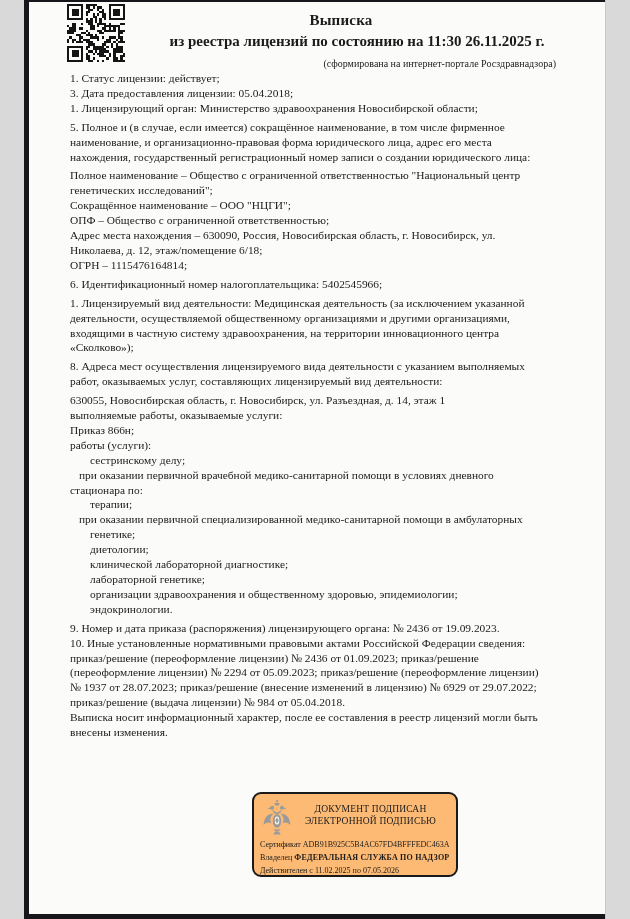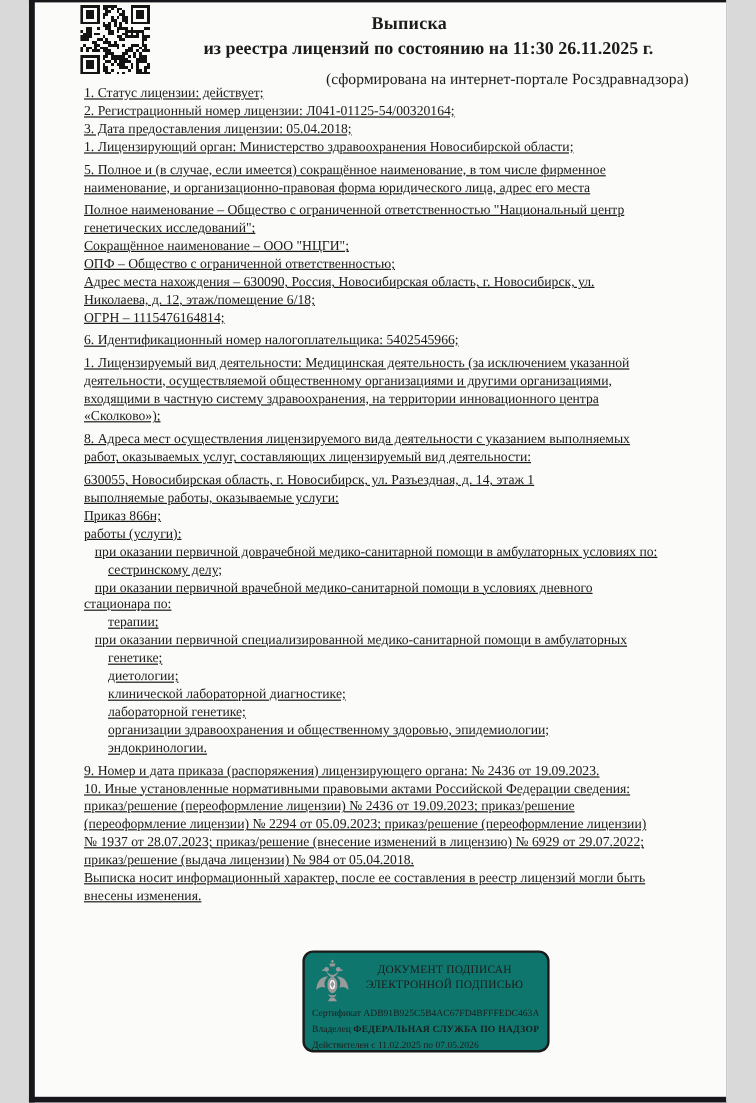--- a/index.html
+++ b/index.html
@@ -15,32 +15,32 @@
   .edge-bottom{left:0;bottom:0;width:100%;height:5px;}
   .edge-right{right:0;top:0;width:1px;height:100%;background:#c9c9c9;}
 
   .qr{position:absolute;left:43px;top:3px;width:58px;height:60px;}
   .qr svg{width:100%;height:100%;display:block;}
 
   .title1{position:absolute;left:46px;top:12px;width:542px;text-align:center;
     font-weight:bold;font-size:15px;letter-spacing:.2px;}
   .title2{position:absolute;left:62px;top:33px;width:542px;text-align:center;
     font-weight:bold;font-size:15px;}
-  .formed-note{position:absolute;right:32px;top:58px;font-size:13px;padding-left:31px;}
+  .formed-note{position:absolute;right:50px;top:58px;font-size:10px;padding-left:31px;}
 
   .doc-body{position:absolute;left:46px;top:71px;width:542px;
     font-size:11.4px;line-height:14.9px;}
-  .line{white-space:nowrap;overflow:hidden;text-decoration:underline;}
+  .line{white-space:nowrap;overflow:hidden;}
   .line.g{margin-top:4px;}
   .line.i1{text-indent:9px;}
   .line.i2{text-indent:20px;}
 
   .stamp{position:absolute;left:228px;top:792px;width:206px;height:85px;
     box-sizing:border-box;border:2px solid var(--stamp-border,#1a1a1a);border-radius:9px;
-    background:#0f766e;padding:5px 7px 3px 6px;}
+    background:#fdba74;padding:5px 7px 3px 6px;}
   .stamp-head{display:flex;align-items:flex-start;height:40px;}
   .emblem{flex:none;width:30px;height:40px;margin-left:2px;}
   .emblem svg{width:100%;height:100%;display:block;}
   .stamp-title{flex:1;text-align:center;font-size:9.5px;line-height:11.5px;
     padding-top:5px;letter-spacing:.2px;}
   .stamp-line{font-size:8px;line-height:12.8px;white-space:nowrap;overflow:hidden;}
   .stamp-line b{letter-spacing:.2px;}
 </style>
 </head>
 <body>
@@ -376,58 +376,57 @@
         </g>
       </svg>
   </div>
 
   <div class="title1">Выписка</div>
   <div class="title2">из реестра лицензий по состоянию на 11:30 26.11.2025 г.</div>
   <div class="formed-note">(сформирована на интернет-портале Росздравнадзора)</div>
 
   <div class="doc-body" id="doc-body">
       <div class="line">1. Статус лицензии: действует;</div>
-      <div class="line">2. Регистрационный номер лицензии: Л041-01125-54/00320164;</div>
       <div class="line">3. Дата предоставления лицензии: 05.04.2018;</div>
       <div class="line">1. Лицензирующий орган: Министерство здравоохранения Новосибирской области;</div>
       <div class="line g">5. Полное и (в случае, если имеется) сокращённое наименование, в том числе фирменное</div>
       <div class="line">наименование, и организационно-правовая форма юридического лица, адрес его места</div>
+      <div class="line">нахождения, государственный регистрационный номер записи о создании юридического лица:</div>
       <div class="line g">Полное наименование – Общество с ограниченной ответственностью "Национальный центр</div>
       <div class="line">генетических исследований";</div>
       <div class="line">Сокращённое наименование – ООО "НЦГИ";</div>
       <div class="line">ОПФ – Общество с ограниченной ответственностью;</div>
       <div class="line">Адрес места нахождения – 630090, Россия, Новосибирская область, г. Новосибирск, ул.</div>
       <div class="line">Николаева, д. 12, этаж/помещение 6/18;</div>
       <div class="line">ОГРН – 1115476164814;</div>
       <div class="line g">6. Идентификационный номер налогоплательщика: 5402545966;</div>
       <div class="line g">1. Лицензируемый вид деятельности: Медицинская деятельность (за исключением указанной</div>
       <div class="line">деятельности, осуществляемой общественному организациями и другими организациями,</div>
       <div class="line">входящими в частную систему здравоохранения, на территории инновационного центра</div>
       <div class="line">«Сколково»);</div>
       <div class="line g">8. Адреса мест осуществления лицензируемого вида деятельности с указанием выполняемых</div>
       <div class="line">работ, оказываемых услуг, составляющих лицензируемый вид деятельности:</div>
       <div class="line g">630055, Новосибирская область, г. Новосибирск, ул. Разъездная, д. 14, этаж 1</div>
       <div class="line">выполняемые работы, оказываемые услуги:</div>
       <div class="line">Приказ 866н;</div>
       <div class="line">работы (услуги):</div>
-      <div class="line i1">при оказании первичной доврачебной медико-санитарной помощи в амбулаторных условиях по:</div>
       <div class="line i2">сестринскому делу;</div>
       <div class="line i1">при оказании первичной врачебной медико-санитарной помощи в условиях дневного</div>
       <div class="line">стационара по:</div>
       <div class="line i2">терапии;</div>
       <div class="line i1">при оказании первичной специализированной медико-санитарной помощи в амбулаторных</div>
       <div class="line i2">генетике;</div>
       <div class="line i2">диетологии;</div>
       <div class="line i2">клинической лабораторной диагностике;</div>
       <div class="line i2">лабораторной генетике;</div>
       <div class="line i2">организации здравоохранения и общественному здоровью, эпидемиологии;</div>
       <div class="line i2">эндокринологии.</div>
       <div class="line g">9. Номер и дата приказа (распоряжения) лицензирующего органа: № 2436 от 19.09.2023.</div>
       <div class="line">10. Иные установленные нормативными правовыми актами Российской Федерации сведения:</div>
-      <div class="line">приказ/решение (переоформление лицензии) № 2436 от 19.09.2023; приказ/решение</div>
+      <div class="line">приказ/решение (переоформление лицензии) № 2436 от 01.09.2023; приказ/решение</div>
       <div class="line">(переоформление лицензии) № 2294 от 05.09.2023; приказ/решение (переоформление лицензии)</div>
       <div class="line">№ 1937 от 28.07.2023; приказ/решение (внесение изменений в лицензию) № 6929 от 29.07.2022;</div>
       <div class="line">приказ/решение (выдача лицензии) № 984 от 05.04.2018.</div>
       <div class="line">Выписка носит информационный характер, после ее составления в реестр лицензий могли быть</div>
       <div class="line">внесены изменения.</div>
     </div>
 
   <div class="stamp">
     <div class="stamp-head">
       <div class="emblem">

